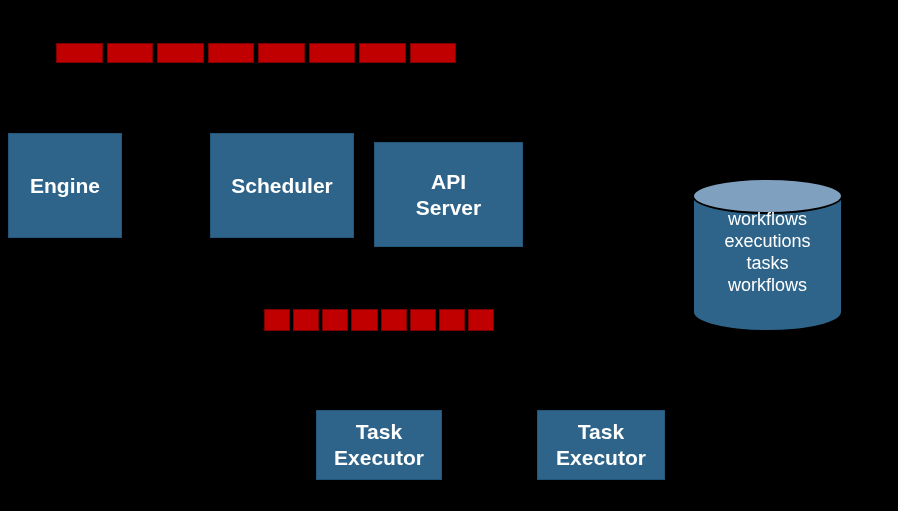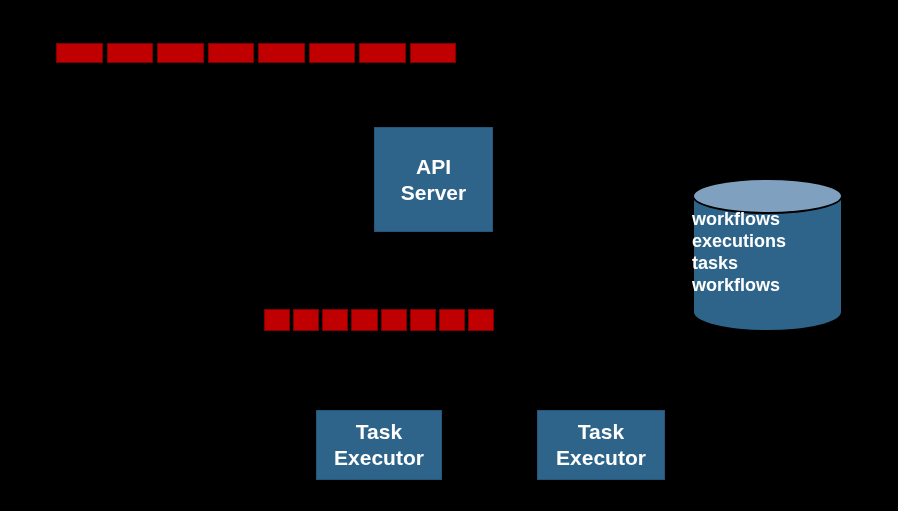--- a/index.html
+++ b/index.html
@@ -53,21 +53,21 @@
     align-items: center;
     justify-content: center;
     color: #FFFFFF;
     font-weight: bold;
     font-size: 21px;
     line-height: 26px;
     text-align: center;
   }
   .node-engine        { left: 8px;   top: 133px; width: 114px; height: 105px; }
   .node-scheduler     { left: 210px; top: 133px; width: 144px; height: 105px; }
-  .node-api-server    { left: 374px; top: 127px; width: 119px; height: 105px; }
+  .node-api-server    { left: 374px; top: 142px; width: 149px; height: 105px; }
   .node-task-exec-1   { left: 316px; top: 410px; width: 126px; height: 70px; }
   .node-task-exec-2   { left: 537px; top: 410px; width: 128px; height: 70px; }
 
   
   .datastore {
     position: absolute;
     left: 692px;
     top: 178px;
     width: 151px;
     height: 154px;
@@ -91,44 +91,50 @@
     border: 2px solid #000000;
     border-radius: 50%;
     box-sizing: border-box;
     z-index: 2;
   }
   .datastore-items {
     position: absolute;
     left: 0; right: 0;
     top: 30px;
     z-index: 3;
-    text-align: left;
+    text-align: center;
     color: #FFFFFF;
-    font-weight: bold;
+    font-weight: normal;
     font-size: 18px;
     line-height: 22px;
   }
 </style>
 </head>
 <body>
 
 <div class="canvas">
 
   <div class="queue queue-top">
     <div class="queue-segment"></div>
   <div class="queue-segment"></div>
       <div class="queue-segment"></div>
       <div class="queue-segment"></div>
       <div class="queue-segment"></div>
       <div class="queue-segment"></div>
       <div class="queue-segment"></div>
       <div class="queue-segment"></div>
     </div>
 
+  <div class="node node-engine">
+    <span>Engine</span>
+  </div>
 
+  <div class="node node-scheduler">
+    <span>Scheduler</span>
+  </div>
 
   <div class="node node-api-server">
     <span>API</span>
     <span>Server</span>
   </div>
 
   <div class="queue queue-middle">
     <div class="queue-segment"></div>
   <div class="queue-segment"></div>
       <div class="queue-segment"></div>

